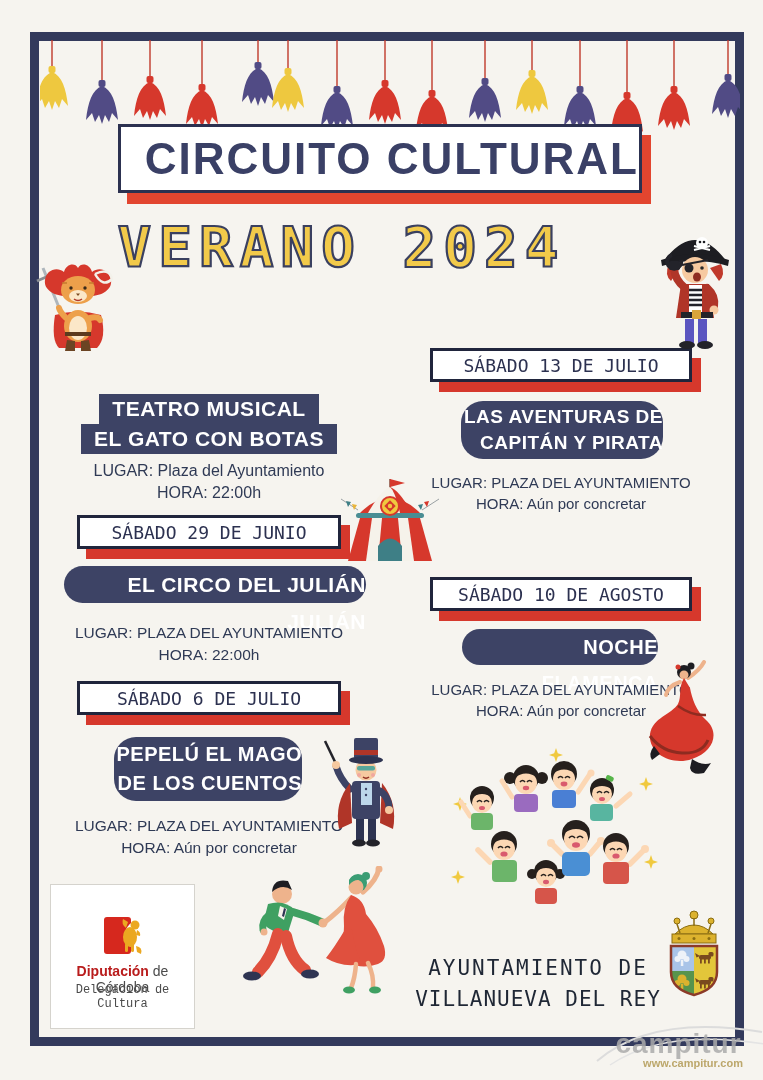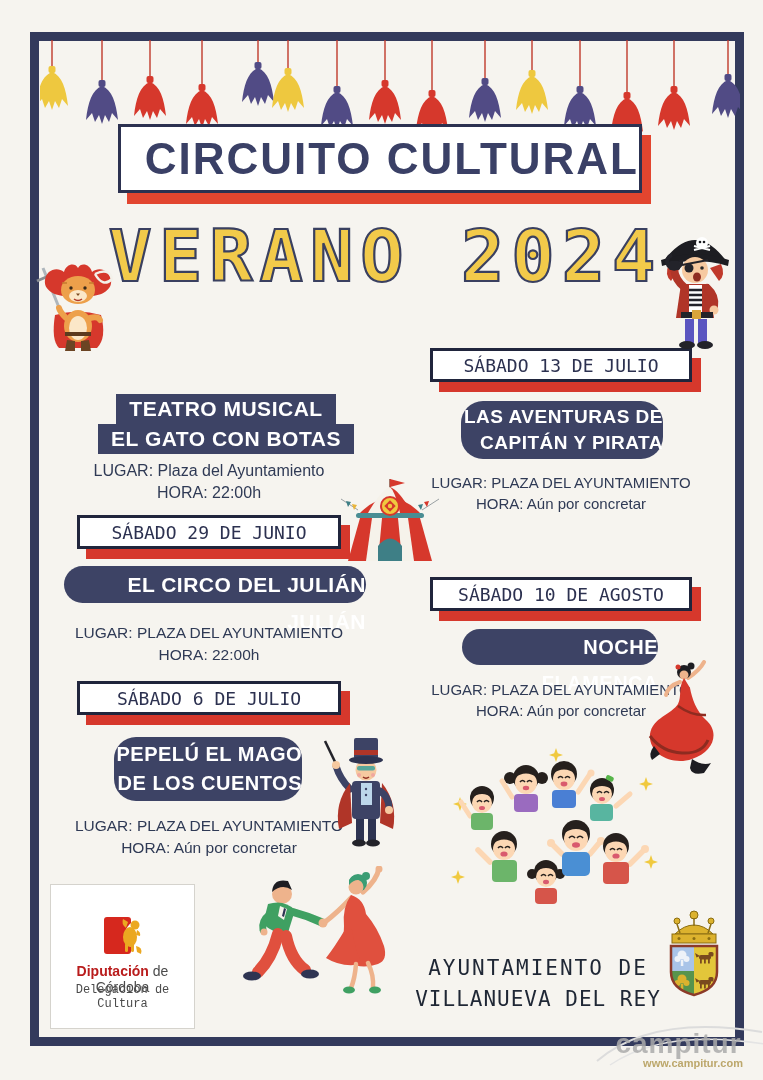--- a/index.html
+++ b/index.html
@@ -6,22 +6,22 @@
   #poster{position:relative;width:763px;height:1080px;background:#f6f4ef;overflow:hidden;
           font-family:"Liberation Sans",sans-serif;}
   .frame{position:absolute;left:30px;top:32px;width:714px;height:1014px;box-sizing:border-box;
          border:9px solid #333a5c;}
   #garland{position:absolute;left:40px;top:40px;}
   .title-box{position:absolute;left:118px;top:124px;width:524px;height:69px;background:#ffffff;
              border:3px solid #2c3150;box-sizing:border-box;box-shadow:9px 11px 0 #e2452f;
              display:flex;align-items:center;justify-content:flex-end;}
   .title-box span{font-size:44px;font-weight:bold;color:#3a4066;letter-spacing:2px;}
   .subtitle{position:absolute;left:0;top:214px;width:683px;text-align:center;
-            font-family:"DejaVu Sans Mono",monospace;font-size:72px;font-weight:bold;
-            color:#f2ca4a;-webkit-text-stroke:2.2px #3a4060;letter-spacing:7px;margin-left:44px;}
+            font-family:"DejaVu Sans Mono",monospace;font-size:56px;font-weight:bold;
+            color:#f2ca4a;-webkit-text-stroke:2.2px #3a4060;letter-spacing:7px;}
   .datebox{position:absolute;background:#ffffff;border:3px solid #20253c;box-sizing:border-box;
            box-shadow:9px 10px 0 #d6382c;display:flex;align-items:center;justify-content:center;
            font-family:"DejaVu Sans Mono",monospace;font-size:18px;color:#2c3150;}
   .tstack{position:absolute;display:flex;flex-direction:column;align-items:center;}
   .tline{background:#3d4365;color:#ffffff;font-weight:bold;font-size:21px;line-height:26px;
          padding:2px 13px;letter-spacing:.5px;}
   .titlebox{position:absolute;background:#3d4365;color:#ffffff;font-weight:bold;text-align:right;
             letter-spacing:.5px;box-sizing:border-box;border-radius:22px;}
   .titlebox span{display:block;}
   .info{position:absolute;text-align:center;color:#2f3a55;}
@@ -147,21 +147,21 @@
     <path d="M62,62 q9,8 7,19" stroke="#b03528" stroke-width="8" stroke-linecap="round" fill="none"></path>
     <circle cx="69" cy="84" r="4.5" fill="#f6c9a0"></circle>
     <rect x="36" y="86" width="32" height="6" fill="#23232a"></rect>
     <rect x="47" y="84" width="9" height="9" fill="#d9a43a"></rect>
     <rect x="40" y="93" width="9" height="24" fill="#5b55c0"></rect>
     <rect x="53" y="93" width="9" height="24" fill="#5b55c0"></rect>
     <ellipse cx="42" cy="119" rx="8" ry="4" fill="#23232a"></ellipse>
     <ellipse cx="60" cy="119" rx="8" ry="4" fill="#23232a"></ellipse>
   </svg>
 
-  <div class="tstack" style="left:17px;top:394px;width:418px">
+  <div class="tstack" style="left:0;top:394px;width:418px">
     <span class="tline">TEATRO MUSICAL</span>
     <span class="tline">EL GATO CON BOTAS</span>
   </div>
   <div class="info" style="left:34px;top:460px;width:350px;font-size:16px;line-height:22px">
     <div>LUGAR: Plaza del Ayuntamiento</div>
     <div>HORA: 22:00h</div>
   </div>
 
   <div class="datebox" style="left:77px;top:515px;width:264px;height:34px">
     <span>SÁBADO 29 DE JUNIO</span>

